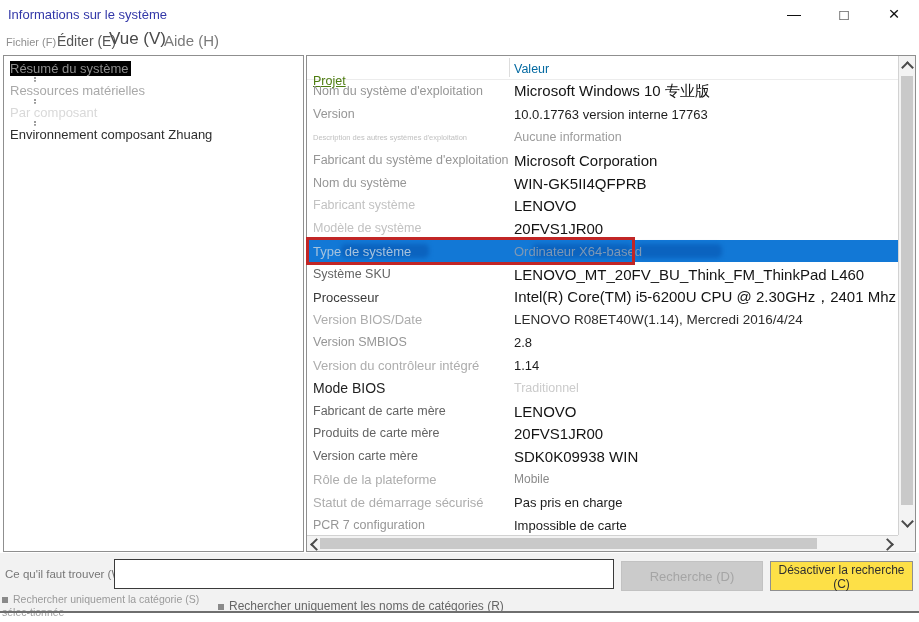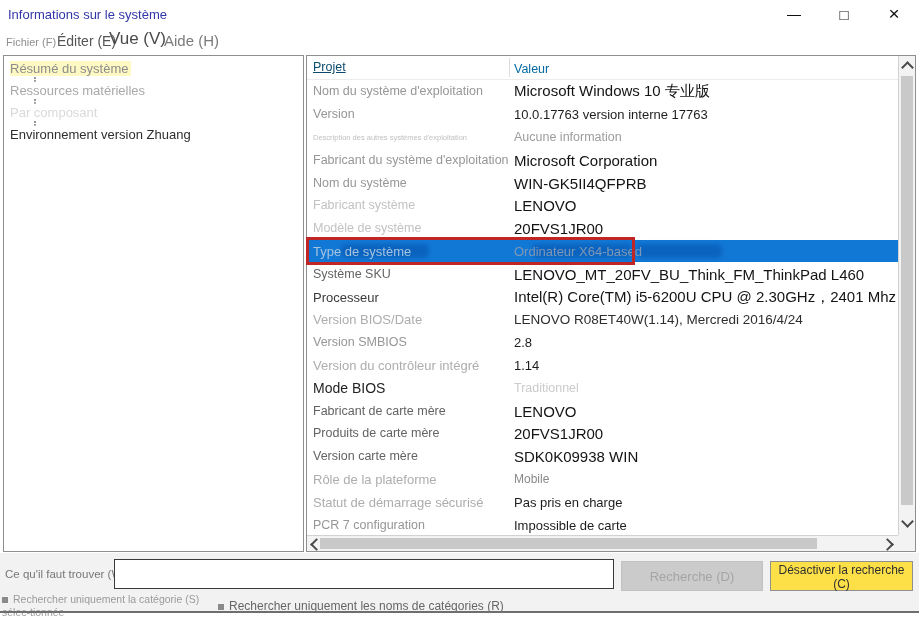--- a/index.html
+++ b/index.html
@@ -20,30 +20,30 @@
   .menu-item{position:absolute;white-space:nowrap;cursor:default;}
   .m-fichier{left:6px;top:36px;font-size:11px;color:#8f8f8f;}
   .m-editer{left:57px;top:33px;font-size:14px;color:#555;}
   .m-vue{left:109px;top:29px;font-size:17px;color:#4a4a4a;}
   .m-aide{left:164px;top:32px;font-size:15px;color:#7a7a7a;}
   
   .left-panel{position:absolute;left:3px;top:55px;width:301px;height:497px;border:1px solid #8f8f8f;background:#fff;box-sizing:border-box;}
   .sb-list{padding-top:4px;}
   .sb-item{height:15px;line-height:15px;margin-top:1px;padding-left:6px;font-size:13px;white-space:nowrap;cursor:default;}
   .sb-sel{color:#8c8c8c;}
-  .sb-sel span{background:#fef9c3;padding:0 2px 0 0;}
+  .sb-sel span{background:#000000;padding:0 2px 0 0;}
   .sb-dim{color:#a9a9a9;}
   .sb-ghost{color:#d9d9d9;}
   .sb-dark{color:#2e2e2e;}
   .sb-dots{height:5px;margin:1px 0 0 30px;width:0;border-left:2px dotted #9a9a9a;}
   
   .right-panel{position:absolute;left:306px;top:55px;width:610px;height:497px;border:1px solid #8f8f8f;background:#fff;box-sizing:border-box;}
   .rp-content{position:absolute;left:0;top:0;right:17px;bottom:16px;overflow:hidden;background:#fff;}
   .rp-header{height:23px;position:relative;border-bottom:1px solid #ececec;}
-  .col-projet{position:absolute;left:6px;top:4px;font-size:12.5px;color:#0c4a6e;text-decoration:underline;}
+  .col-projet{position:absolute;left:6px;top:18px;font-size:12.5px;color:#4d7c0f;text-decoration:underline;}
   .col-valeur{position:absolute;left:207px;top:6px;font-size:12.5px;color:#0369a1;}
   .hdr-div{position:absolute;left:202px;top:2px;height:19px;border-left:1px solid #ddd;}
   .t-row{height:22.8px;position:relative;}
   .t-label{position:absolute;left:6px;top:50%;transform:translateY(-50%);white-space:nowrap;z-index:1;}
   .t-value{position:absolute;left:207px;top:50%;transform:translateY(-50%);white-space:nowrap;z-index:1;}
   .t-row.hl{background:#1278d6;}
   .sm{position:absolute;top:4px;height:14px;background:#0b63bf;border-radius:5px;filter:blur(2px);z-index:0;}
   
   .ls-g{color:#969696;font-size:12.5px;}
   .ls-tiny{color:#c0c0c0;font-size:7.5px;}
@@ -110,21 +110,21 @@
 </div>
 
 <div class="left-panel">
   <div class="sb-list" id="sbList">
       <div class="sb-item sb-sel"><span>Résumé du système</span></div>
       <div class="sb-dots"></div>
       <div class="sb-item sb-dim"><span>Ressources matérielles</span></div>
       <div class="sb-dots"></div>
       <div class="sb-item sb-ghost"><span>Par composant</span></div>
       <div class="sb-dots"></div>
-      <div class="sb-item sb-dark"><span>Environnement version Zhuang</span></div>
+      <div class="sb-item sb-dark"><span>Environnement composant Zhuang</span></div>
     </div>
 </div>
 
 <div class="right-panel">
   <div class="rp-content">
     <div class="rp-header">
       <span class="col-projet">Projet</span>
       <span class="col-valeur">Valeur</span>
       <div class="hdr-div"></div>
     </div>

